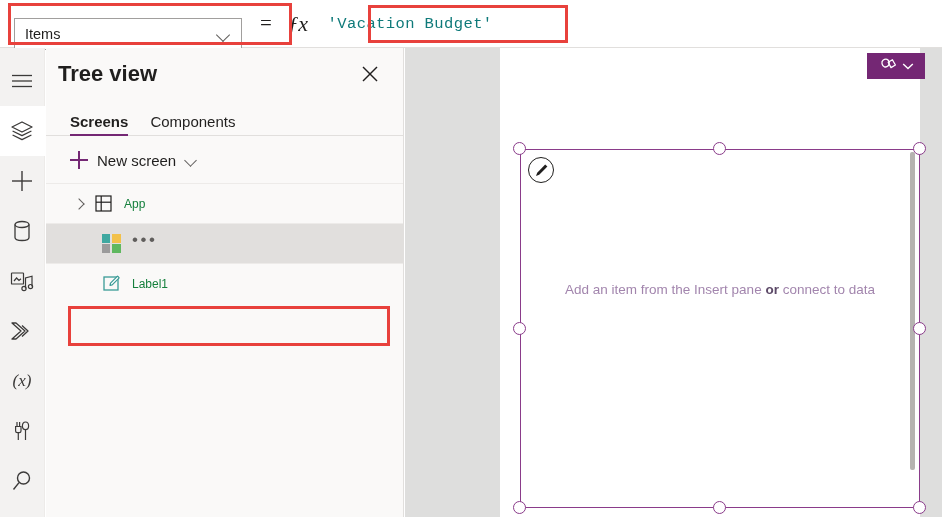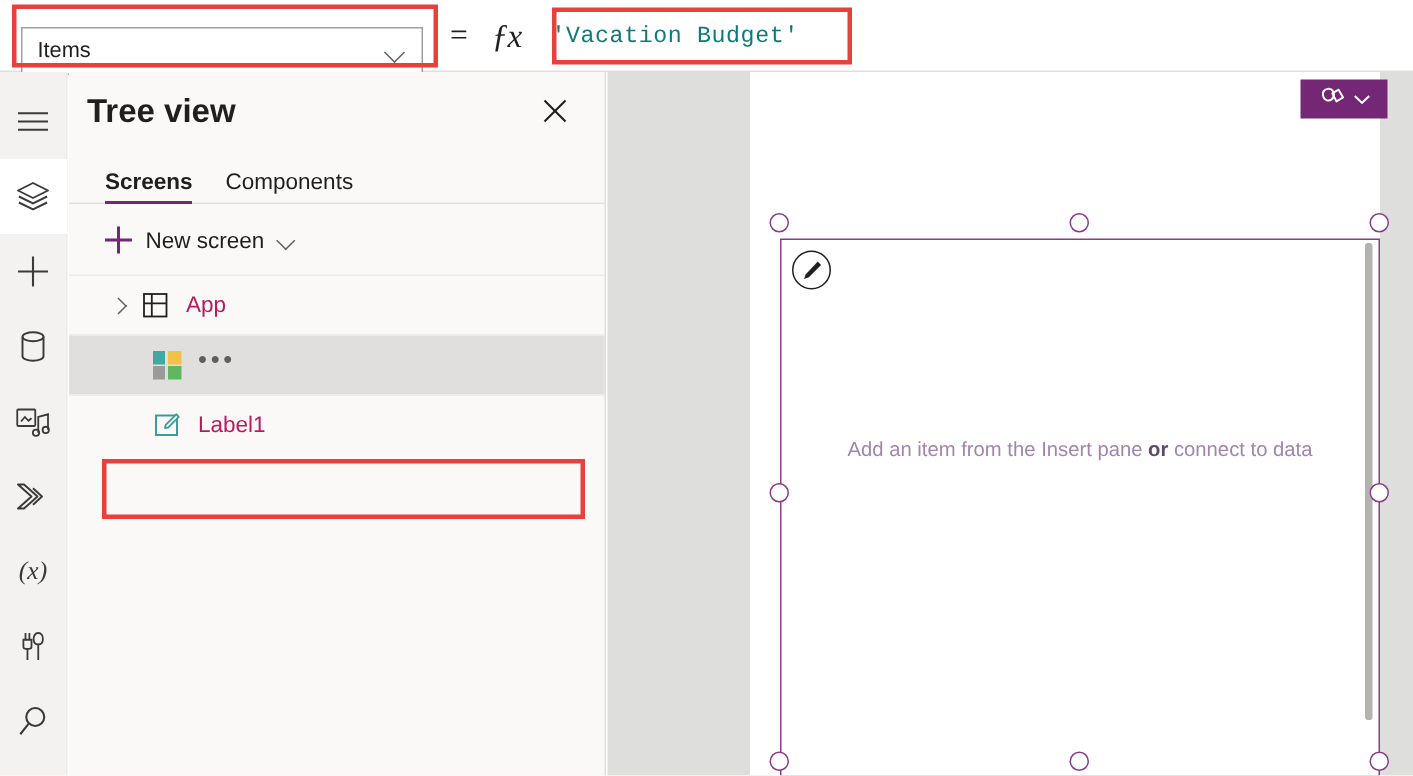--- a/index.html
+++ b/index.html
@@ -23,21 +23,21 @@
     left: 0; top: 0;
     width: 942px; height: 48px;
     background: #ffffff;
     display: flex;
     align-items: center;
     border-bottom: 1px solid #e1dfdd;
   }
   .prop-select-wrap {
     position: relative;
     margin-left: 14px;
-    width: 268px; height: 32px; margin-top: 20px;
+    width: 228px; height: 32px; margin-top: 20px;
   }
   .prop-select {
     width: 100%; height: 100%;
     border: 1px solid #a19f9d;
     background: #ffffff;
     display: flex;
     align-items: center;
     padding: 0 10px;
     font-size: 14.5px;
     color: #201f1e;
@@ -262,22 +262,22 @@
   }
   .tw.collapsed::before { transform: rotate(-45deg); }
   .tw.expanded::before  { transform: rotate(45deg); }
   .tree-ico {
     width: 22px; height: 22px;
     flex: 0 0 auto;
     display: flex; align-items: center; justify-content: center;
     margin-right: 10px;
   }
   .tree-label {
-    font-size: 15px;
-    color: #be185d;
+    font-size: 12px;
+    color: #15803d;
     flex: 1;
   }
   .indent-1 { padding-left: 20px; }
   .indent-2 { padding-left: 54px; }
   .ellipsis {
     letter-spacing: 2.5px;
     font-size: 17px;
     color: #605e5c;
     line-height: 8px;
     padding-bottom: 7px;
@@ -315,21 +315,21 @@
   .theme-btn svg { display: block; }
 
   .app-screen {
     position: absolute;
     left: 95px; top: 0px;
     width: 420px; height: 469px;
     background: #ffffff;
   }
   .gal-box {
     position: absolute;
-    left: 115px; top: 111px;
+    left: 115px; top: 101px;
     width: 400px; height: 359px;
     border: 1.6px solid #8a3b8a;
     background: #ffffff;
     box-sizing: border-box;
   }
   .gal-empty-text {
     position: absolute;
     left: 0; right: 0;
     top: 132px;
     text-align: center;

